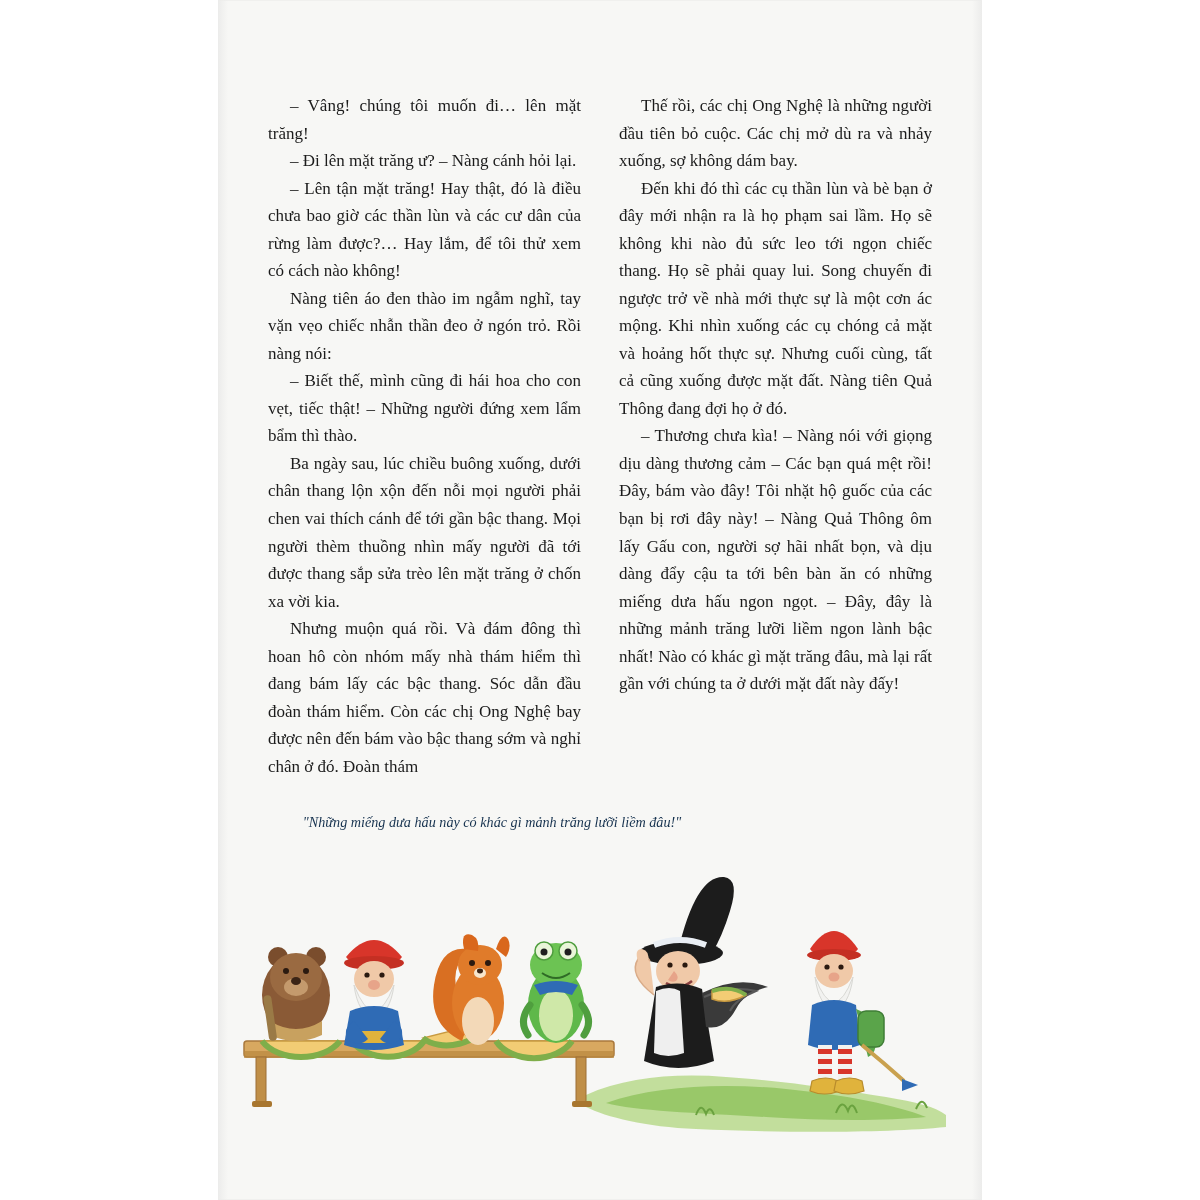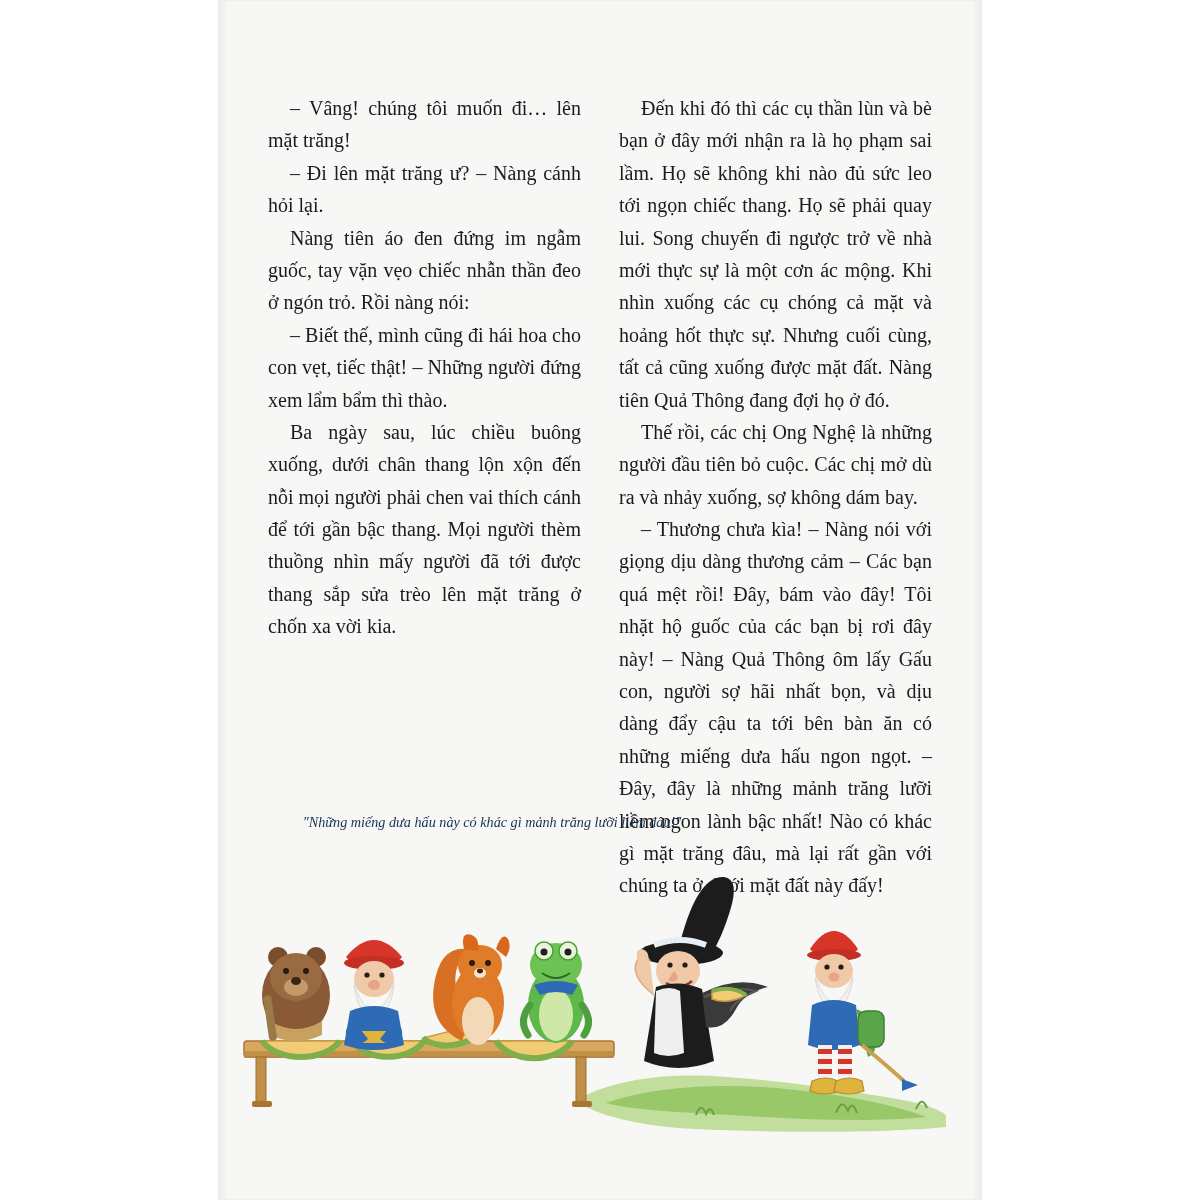--- a/index.html
+++ b/index.html
@@ -53,21 +53,21 @@
     top: 92px;
     width: 664px;
     display: flex;
     gap: 38px;
   }
   .column {
     width: 313px;
   }
   .column p {
     margin: 0;
-    font-size: 20px;
+    font-size: 17px;
     line-height: 1.62;
     text-align: justify;
     text-justify: inter-word;
     text-indent: 22px;
     color: #1b1b1b;
     hyphens: none;
   }
   .column p.no-indent {
     text-indent: 0;
   }
@@ -101,28 +101,30 @@
 <body>
 
 <div id="page">
   <div id="book-page">
 
     <div id="columns">
 
       <div class="column">
         <p>– Vâng! chúng tôi muốn đi… lên mặt trăng!</p>
         <p>– Đi lên mặt trăng ư? – Nàng cánh hỏi lại.</p>
-        <p>Nàng tiên áo đen đứng im ngẫm guốc, tay vặn vẹo chiếc nhẫn thần đeo ở ngón trỏ. Rồi nàng nói:</p>
+        <p>– Lên tận mặt trăng! Hay thật, đó là điều chưa bao giờ các thần lùn và các cư dân của rừng làm được?… Hay lắm, để tôi thử xem có cách nào không!</p>
+        <p>Nàng tiên áo đen thào im ngẫm nghĩ, tay vặn vẹo chiếc nhẫn thần đeo ở ngón trỏ. Rồi nàng nói:</p>
         <p>– Biết thế, mình cũng đi hái hoa cho con vẹt, tiếc thật! – Những người đứng xem lẩm bẩm thì thào.</p>
         <p>Ba ngày sau, lúc chiều buông xuống, dưới chân thang lộn xộn đến nỗi mọi người phải chen vai thích cánh để tới gần bậc thang. Mọi người thèm thuồng nhìn mấy người đã tới được thang sắp sửa trèo lên mặt trăng ở chốn xa vời kia.</p>
+        <p>Nhưng muộn quá rồi. Và đám đông thì hoan hô còn nhóm mấy nhà thám hiểm thì đang bám lấy các bậc thang. Sóc dẫn đầu đoàn thám hiểm. Còn các chị Ong Nghệ bay được nên đến bám vào bậc thang sớm và nghỉ chân ở đó. Đoàn thám</p>
       </div>
 
       <div class="column">
+        <p>Thế rồi, các chị Ong Nghệ là những người đầu tiên bỏ cuộc. Các chị mở dù ra và nhảy xuống, sợ không dám bay.</p>
         <p>Đến khi đó thì các cụ thần lùn và bè bạn ở đây mới nhận ra là họ phạm sai lầm. Họ sẽ không khi nào đủ sức leo tới ngọn chiếc thang. Họ sẽ phải quay lui. Song chuyến đi ngược trở về nhà mới thực sự là một cơn ác mộng. Khi nhìn xuống các cụ chóng cả mặt và hoảng hốt thực sự. Nhưng cuối cùng, tất cả cũng xuống được mặt đất. Nàng tiên Quả Thông đang đợi họ ở đó.</p>
-        <p>Thế rồi, các chị Ong Nghệ là những người đầu tiên bỏ cuộc. Các chị mở dù ra và nhảy xuống, sợ không dám bay.</p>
         <p>– Thương chưa kìa! – Nàng nói với giọng dịu dàng thương cảm – Các bạn quá mệt rồi! Đây, bám vào đây! Tôi nhặt hộ guốc của các bạn bị rơi đây này! – Nàng Quả Thông ôm lấy Gấu con, người sợ hãi nhất bọn, và dịu dàng đẩy cậu ta tới bên bàn ăn có những miếng dưa hấu ngon ngọt. – Đây, đây là những mảnh trăng lưỡi liềm ngon lành bậc nhất! Nào có khác gì mặt trăng đâu, mà lại rất gần với chúng ta ở dưới mặt đất này đấy!</p>
       </div>
 
     </div>
 
     <div id="caption">"Những miếng dưa hấu này có khác gì mảnh trăng lưỡi liềm đâu!"</div>
 
     <div id="illustration">
       <svg width="756" height="310" viewBox="0 0 756 310" xmlns="http://www.w3.org/2000/svg">
 

